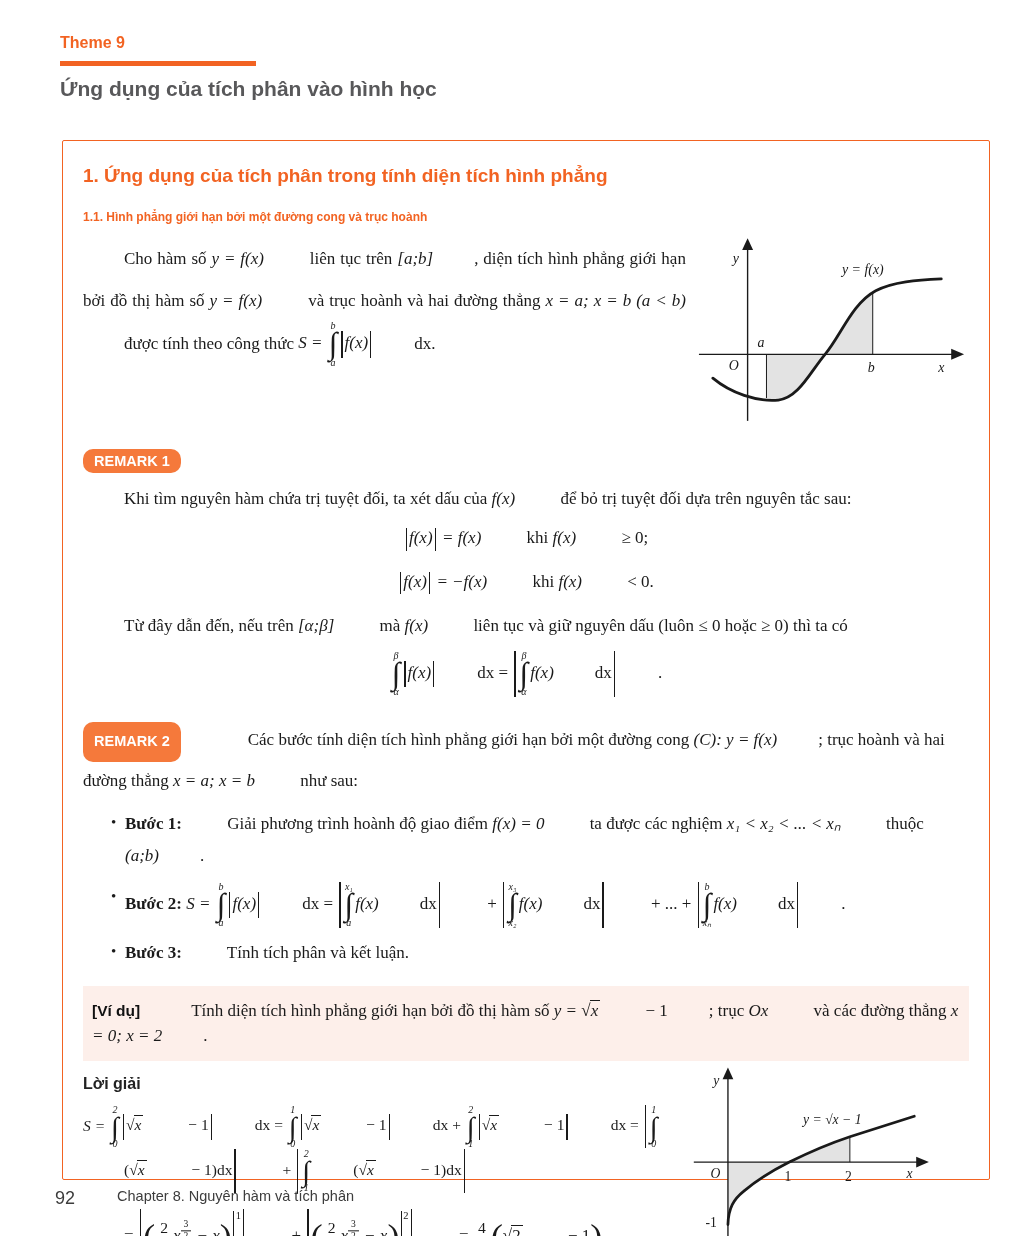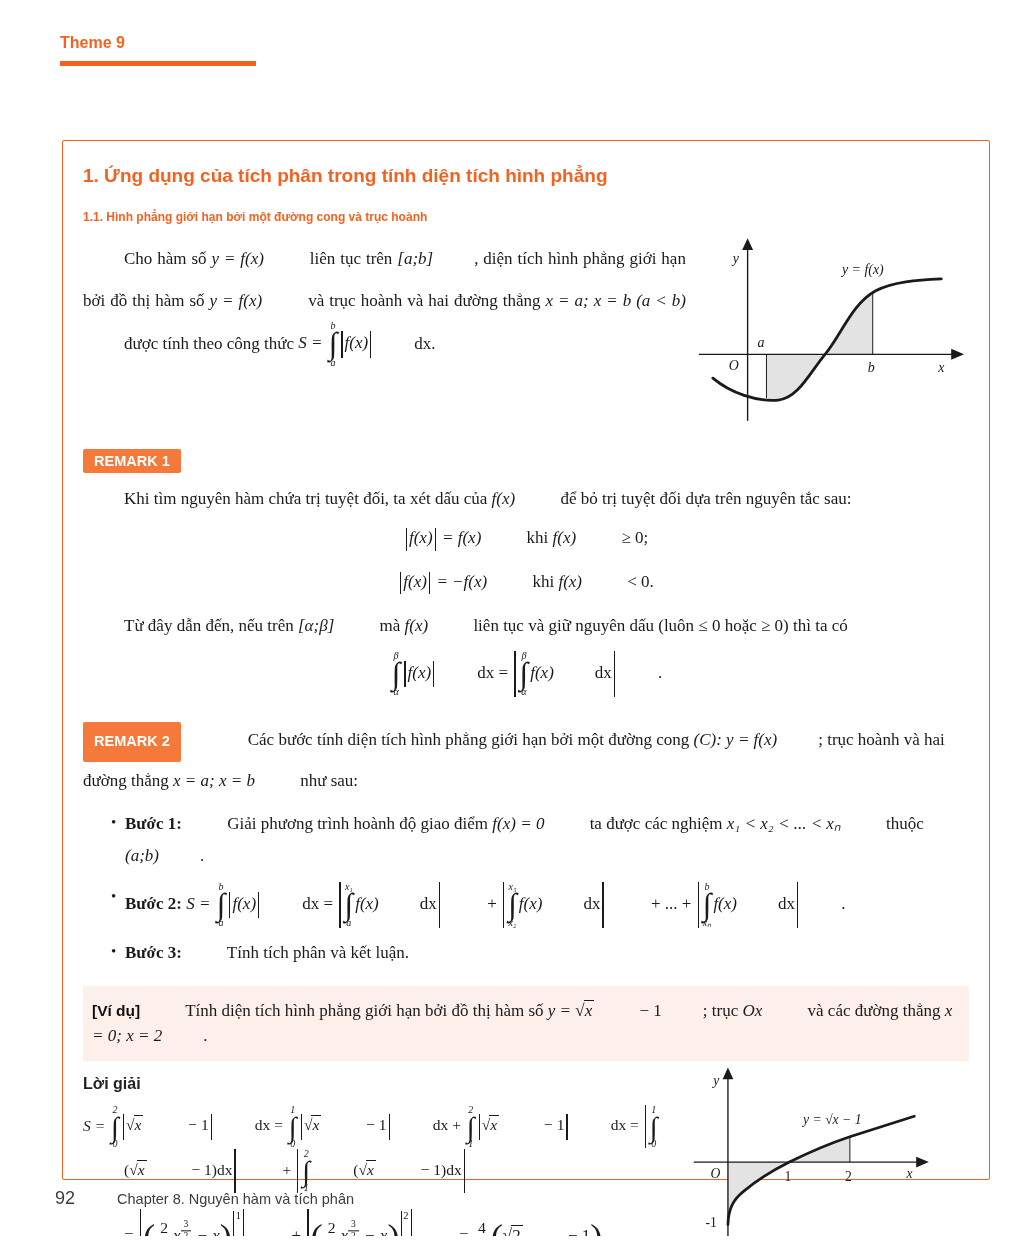--- a/index.html
+++ b/index.html
@@ -53,60 +53,61 @@
   .evalwrap{display:inline-flex;align-items:stretch;vertical-align:middle;margin-left:1px;}
   .evbar{width:1.3px;background:var(--ink);}
   .evcol{display:flex;flex-direction:column;justify-content:space-between;font-size:10.5px;padding-left:1.5px;line-height:1;}
   
   .intro-row{display:flex;margin-top:14px;}
   .intro-text{width:618px;line-height:2.45;text-align:justify;}
   .fig1{width:285px;margin-left:5px;margin-top:-4px;}
   .badge{
     display:inline-block;background:var(--badge);color:#fff;
     font-family:"Liberation Sans",sans-serif;font-weight:bold;font-size:14.5px;
-    padding:4px 11px;border-radius:2px;vertical-align:middle;
+    padding:4px 11px;border-radius:10px;vertical-align:middle;
   }
   .r1-badge{margin-top:22px;}
   .para{margin-top:12px;line-height:1.6;}
   .centerline{text-align:center;margin-top:8px;line-height:2.1;}
   .display{text-align:center;margin:12px 0 6px 0;}
   .r2{margin-top:24px;line-height:2.2;}
   .r2 .badge{margin-right:26px;}
   .steps{margin-top:4px;}
   .step{display:flex;margin-top:9px;}
   .step .dot{width:14px;margin-left:28px;font-size:15px;line-height:1.9;}
   .step .fm{flex:1;line-height:1.9;}
   .step .lbl{font-weight:bold;}
   .example{
     background:var(--example_bg);margin-top:16px;padding:12px 9px;line-height:1.5;
   }
-  .example .lbl{font-family:"Liberation Sans",sans-serif;font-weight:bold;font-size:15.5px;color:#111;}
+  .example .lbl{font-family:"Liberation Sans",sans-serif;font-weight:bold;font-size:15.5px;color:#111;margin-right:6px;}
   .sol-row{display:flex;margin-top:8px;}
   .sol-left{width:606px;}
   .fig2{width:290px;margin-left:12px;margin-top:-6px;}
   .sol-h{font-family:"Liberation Sans",sans-serif;font-weight:bold;font-size:16px;color:#222;margin:6px 0 10px 0;}
   .sol-line{margin-top:10px;line-height:1.7;}
   .sol-line.tall{margin-top:12px;font-size:15.5px;}
   .sol-line.last{margin-top:16px;}
   
-  .footer{position:absolute;left:55px;top:1188px;display:flex;align-items:center;font-family:"Liberation Sans",sans-serif;color:#3C3C3C;}
+  .footer{position:absolute;left:55px;top:1188px;display:flex;align-items:flex-start;font-family:"Liberation Sans",sans-serif;color:#3C3C3C;}
   .pnum{font-size:18px;}
   .chap{font-size:14.5px;margin-left:42px;}
   
   svg text{font-family:"Liberation Serif",serif;font-size:14px;fill:var(--ink);}
   svg .it{font-style:italic;}
 </style>
 </head>
 <body>
 
 <div class="page">
 
   <div class="hdr">
     <div class="theme">Theme 9</div>
     <div class="theme-bar"></div>
+    <div class="page-title">Ứng dụng của tích phân vào hình học</div>
   </div>
 
   <div class="box">
 
     <div class="h2">1. Ứng dụng của tích phân trong tính diện tích hình phẳng</div>
     <div class="h3">1.1. Hình phẳng giới hạn bởi một đường cong và trục hoành</div>
 
     <div class="intro-row">
       <div class="intro-text fm"><span class="up">Cho hàm số </span><span class="it">y = f(x)</span><span class="up"> liên tục trên </span><span class="it">[a;b]</span><span class="up">, diện tích hình phẳng giới hạn bởi đồ thị hàm số </span><span class="it">y = f(x)</span><span class="up"> và trục hoành và hai đường thẳng </span><span class="it">x = a; x = b (a &lt; b)</span><span class="up"> được tính theo công thức </span><span class="it">S = </span><span class="intwrap">
             <span class="ib">b</span>

